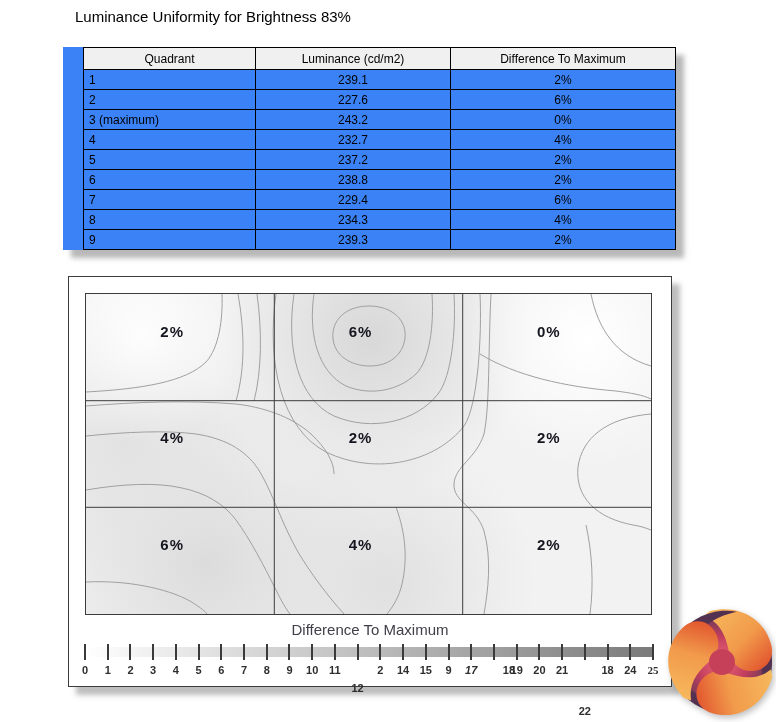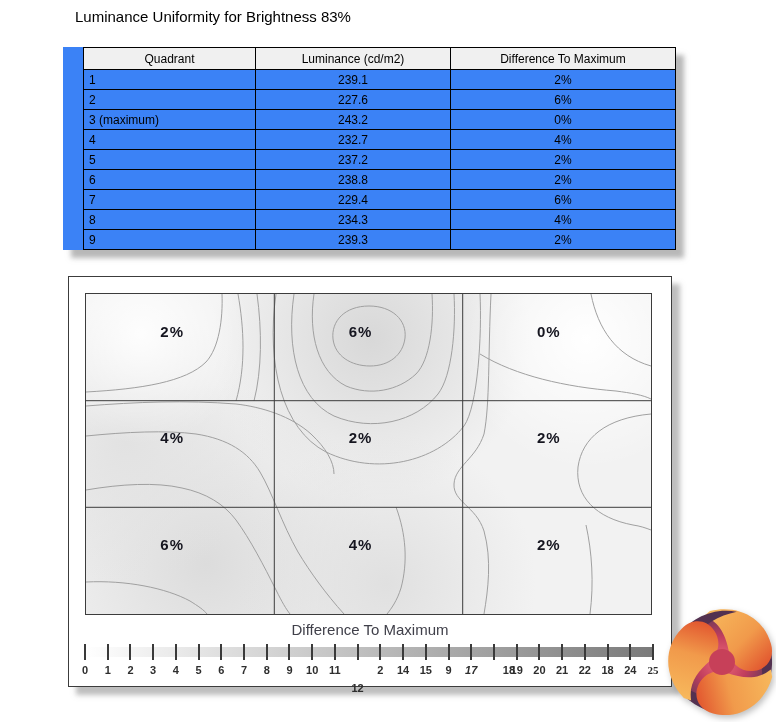--- a/index.html
+++ b/index.html
@@ -256,21 +256,21 @@
       <div class="tick-num" style="left: 68%; font-style: italic;">17</div>
       <div class="tick" style="left: 72%;"></div>
       <div class="tick-num" style="left: 72%; margin-left: 15px;">18</div>
       <div class="tick" style="left: 76%;"></div>
       <div class="tick-num" style="left: 76%;">19</div>
       <div class="tick" style="left: 80%;"></div>
       <div class="tick-num" style="left: 80%;">20</div>
       <div class="tick" style="left: 84%;"></div>
       <div class="tick-num" style="left: 84%;">21</div>
       <div class="tick" style="left: 88%;"></div>
-      <div class="tick-num" style="left: 88%;">22</div>
+      <div class="tick-num" style="left: 88%; margin-top: 41px;">22</div>
       <div class="tick" style="left: 92%;"></div>
       <div class="tick-num" style="left: 92%;">18</div>
       <div class="tick" style="left: 96%;"></div>
       <div class="tick-num" style="left: 96%;">24</div>
       <div class="tick" style="left: 100%;"></div>
       <div class="tick-num" style="left: 100%; font-family: Liberation Serif, serif;">25</div>
     </div>
 </div>
 
 <div class="kitguru">

